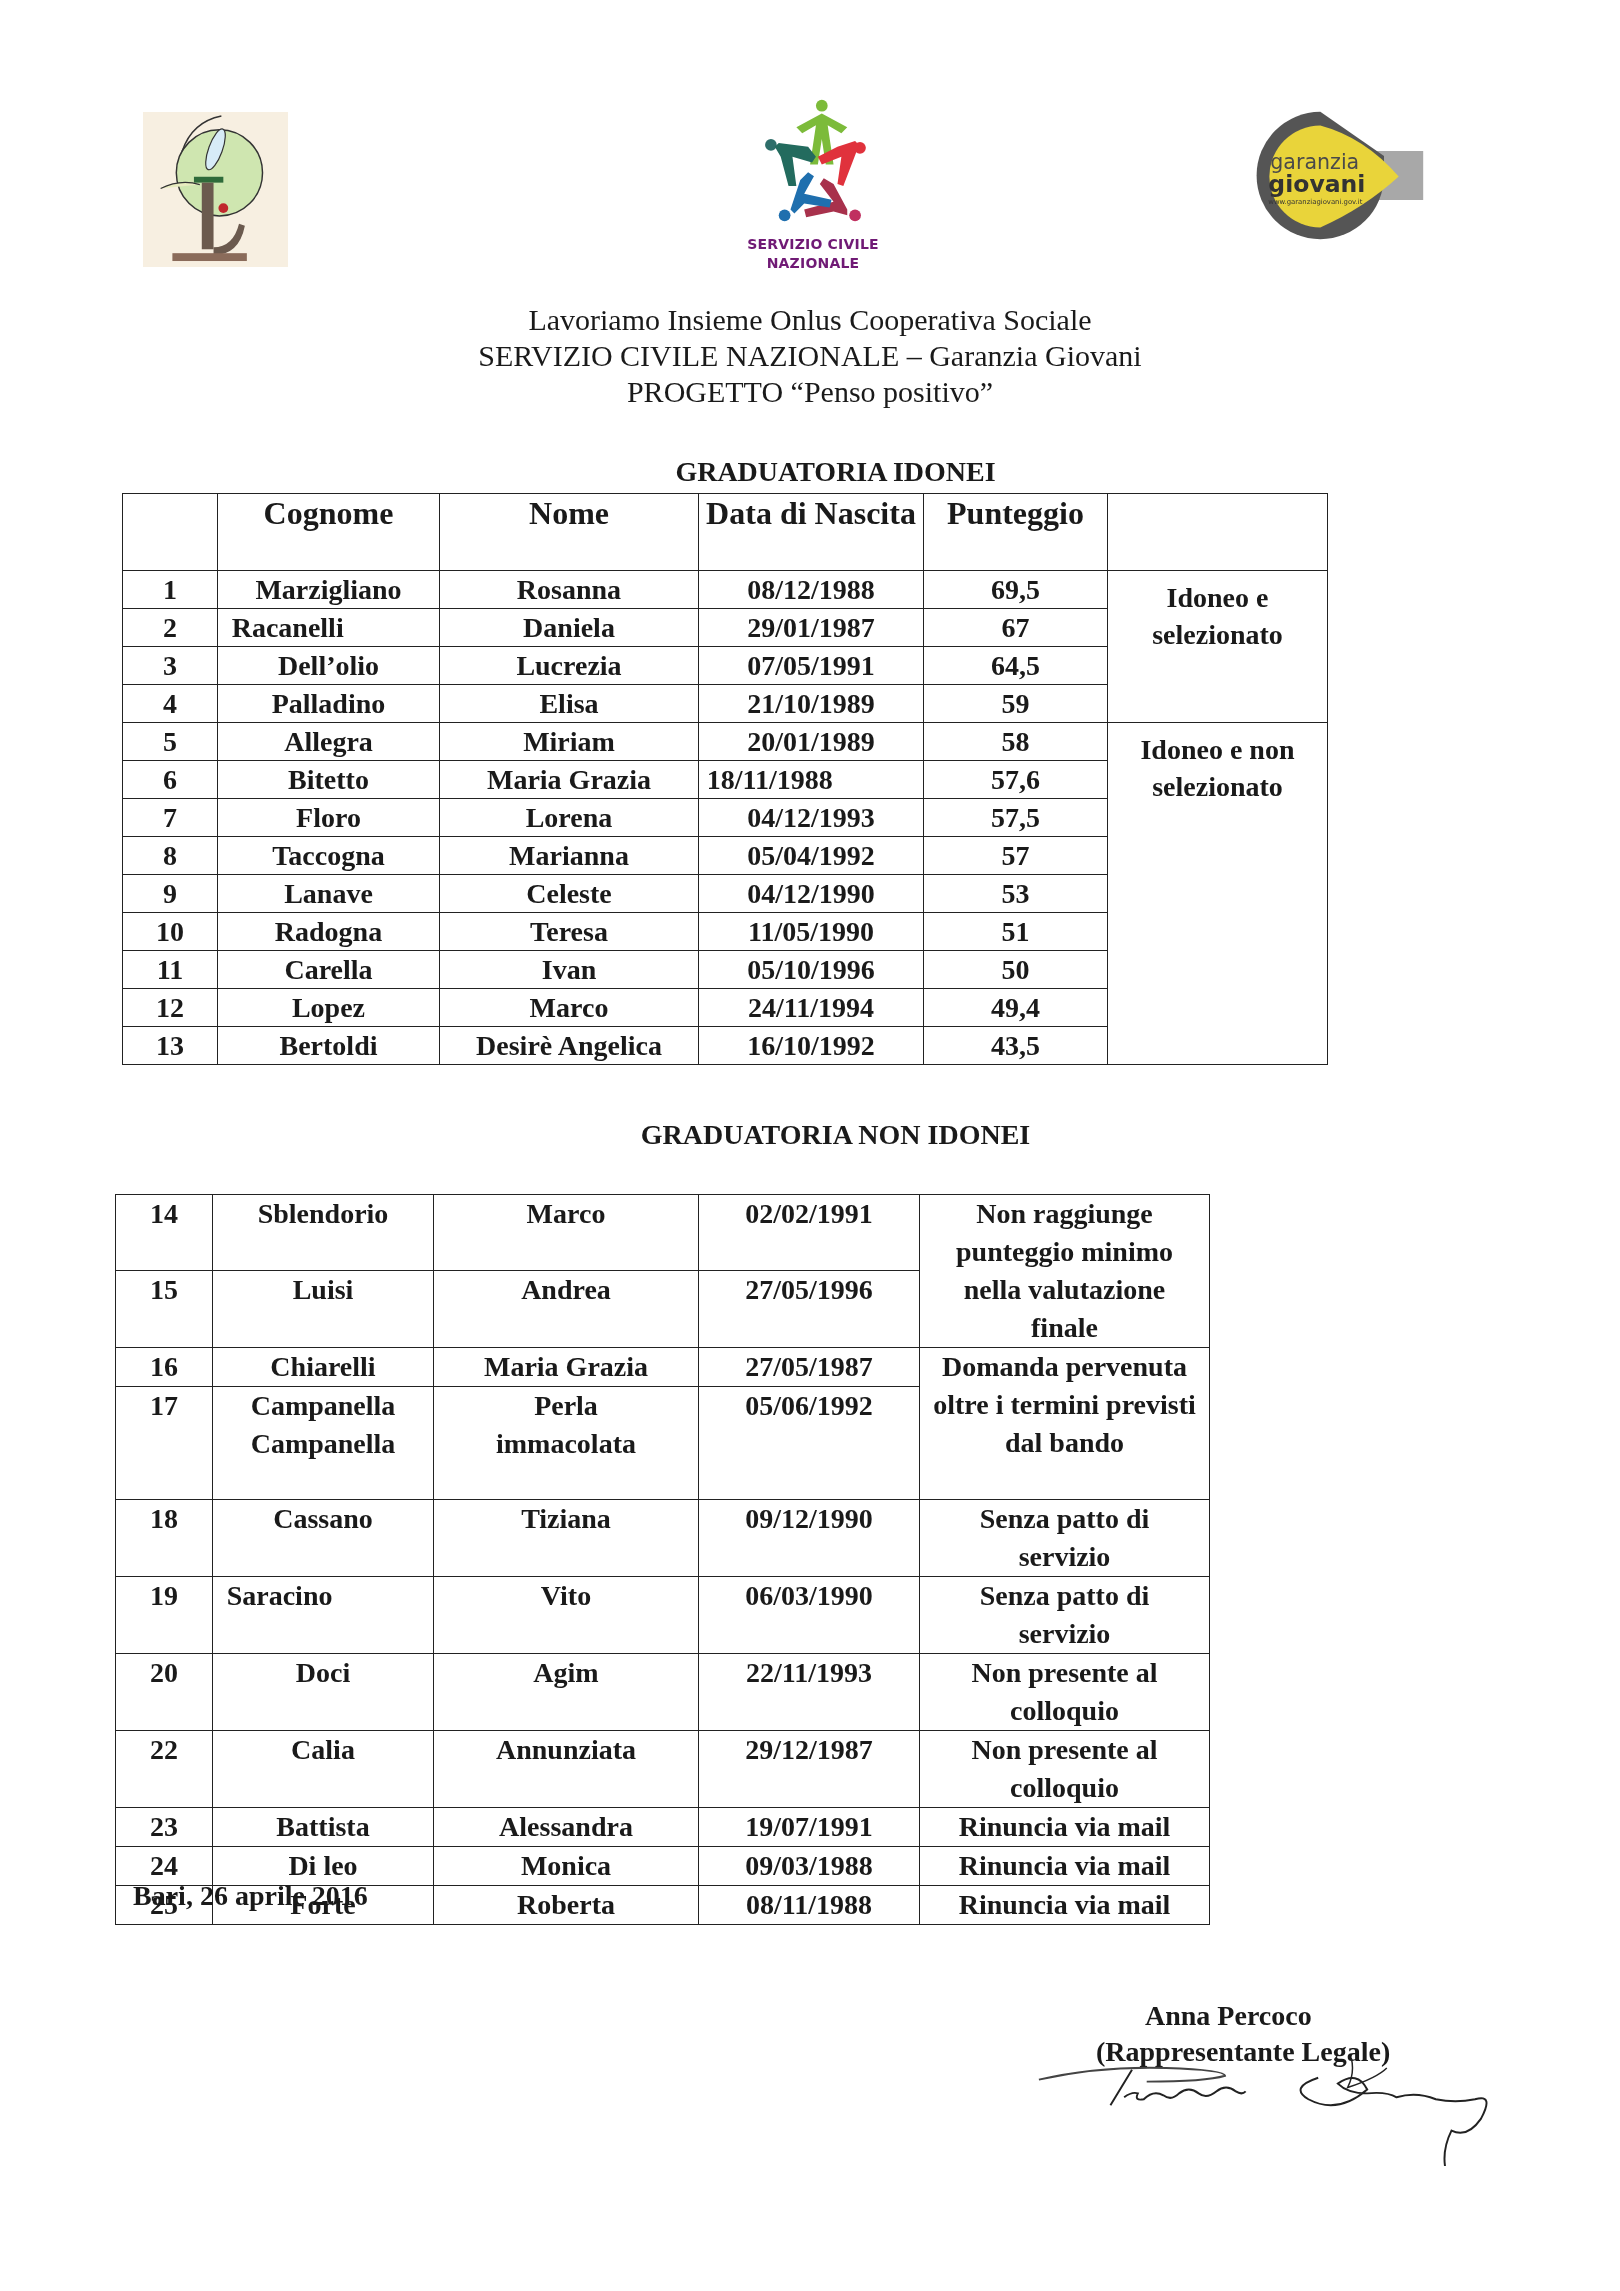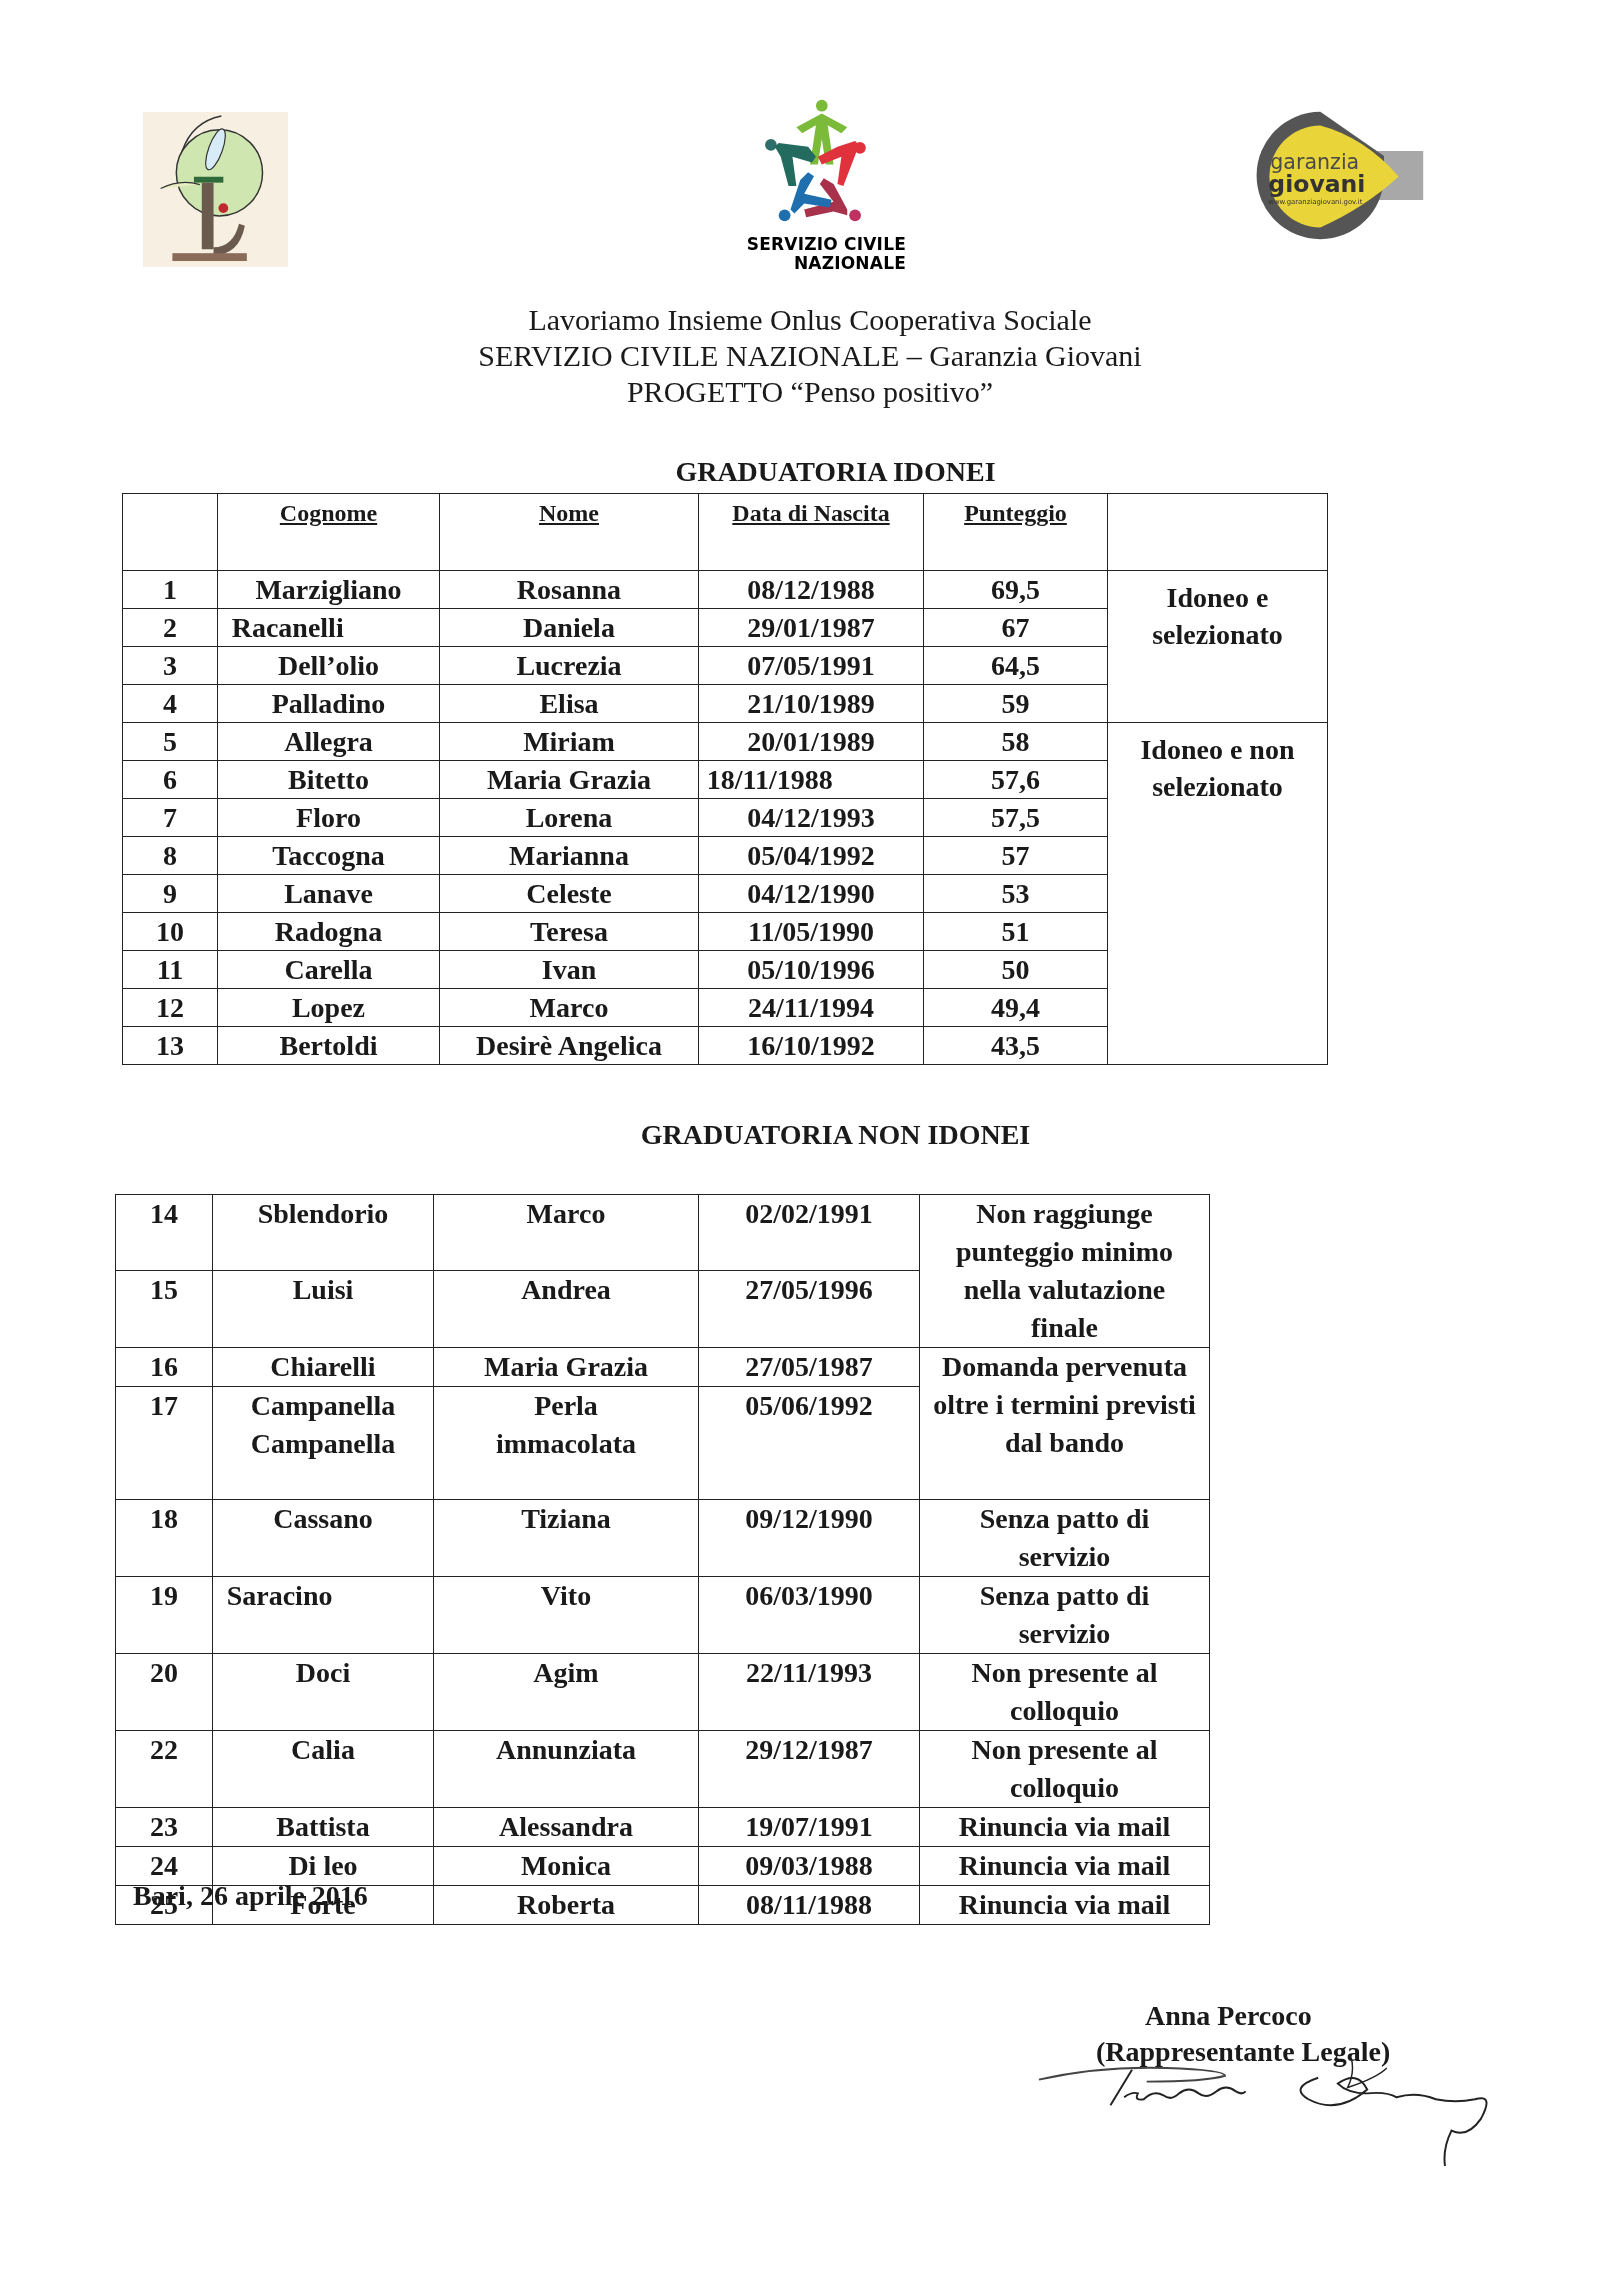--- a/index.html
+++ b/index.html
@@ -5,38 +5,38 @@
   html, body { margin: 0; padding: 0; background: #ffffff; }
   body { width: 1620px; height: 2292px; position: relative; overflow: hidden;
          font-family: "Liberation Serif", "DejaVu Serif", serif; color: #1a1a1a; }
   .abs { position: absolute; }
 
   
   #logo-left { left: 143px; top: 112px; width: 145px; height: 155px; background: #f7efe1; }
   #logo-center { left: 720px; top: 94px; width: 186px; height: 176px; }
   #logo-right { left: 1237px; top: 102px; width: 196px; height: 147px; }
   .scn-text { font-family: "DejaVu Sans", "Liberation Sans", sans-serif; font-weight: bold;
-              font-size: 17px; line-height: 18.6px; text-align: right; letter-spacing: 0.2px; color: #000000; }
+              font-size: 14px; line-height: 18.6px; text-align: center; letter-spacing: 0.2px; color: #701a75; }
 
   
   .head-line { left: 0; width: 1620px; text-align: center; font-size: 30px; line-height: 35px; }
   #org-name { top: 302px; }
   #program-line { top: 338px; }
   #project-line { top: 374px; }
 
   .section-title { left: 0; width: 1620px; text-align: center; font-size: 28px; font-weight: bold; }
   #title-idonei { top: 456px; left: 25.5px; }
   #title-non-idonei { top: 1119px; left: 25.5px; }
 
   
   table { border-collapse: collapse; position: absolute; table-layout: fixed; }
   td, th { border: 1.6px solid #222; font-weight: bold; font-size: 28px; text-align: center;
            vertical-align: top; padding: 0; line-height: 37px; }
   #table-idonei { left: 122px; top: 493px; width: 1205px; }
-  #table-idonei th { height: 75px; font-size: 24px; line-height: 37px; padding-top: 1px; text-decoration: underline; }
+  #table-idonei th { height: 75px; font-size: 32px; line-height: 37px; padding-top: 1px; }
   #table-idonei td { height: 37px; line-height: 37px; }
   #table-idonei td.status { vertical-align: top; padding-top: 8px; line-height: 37px; }
 
   #table-non-idonei { left: 115px; top: 1194px; width: 1093px; }
   #table-non-idonei td { line-height: 38px; }
   .left-al { text-align: left !important; padding-left: 13.7px !important; }
   .date-left { text-align: left !important; padding-left: 7.8px !important; }
 
   
   #place-date { left: 133px; top: 1880px; font-size: 28px; font-weight: bold; }

